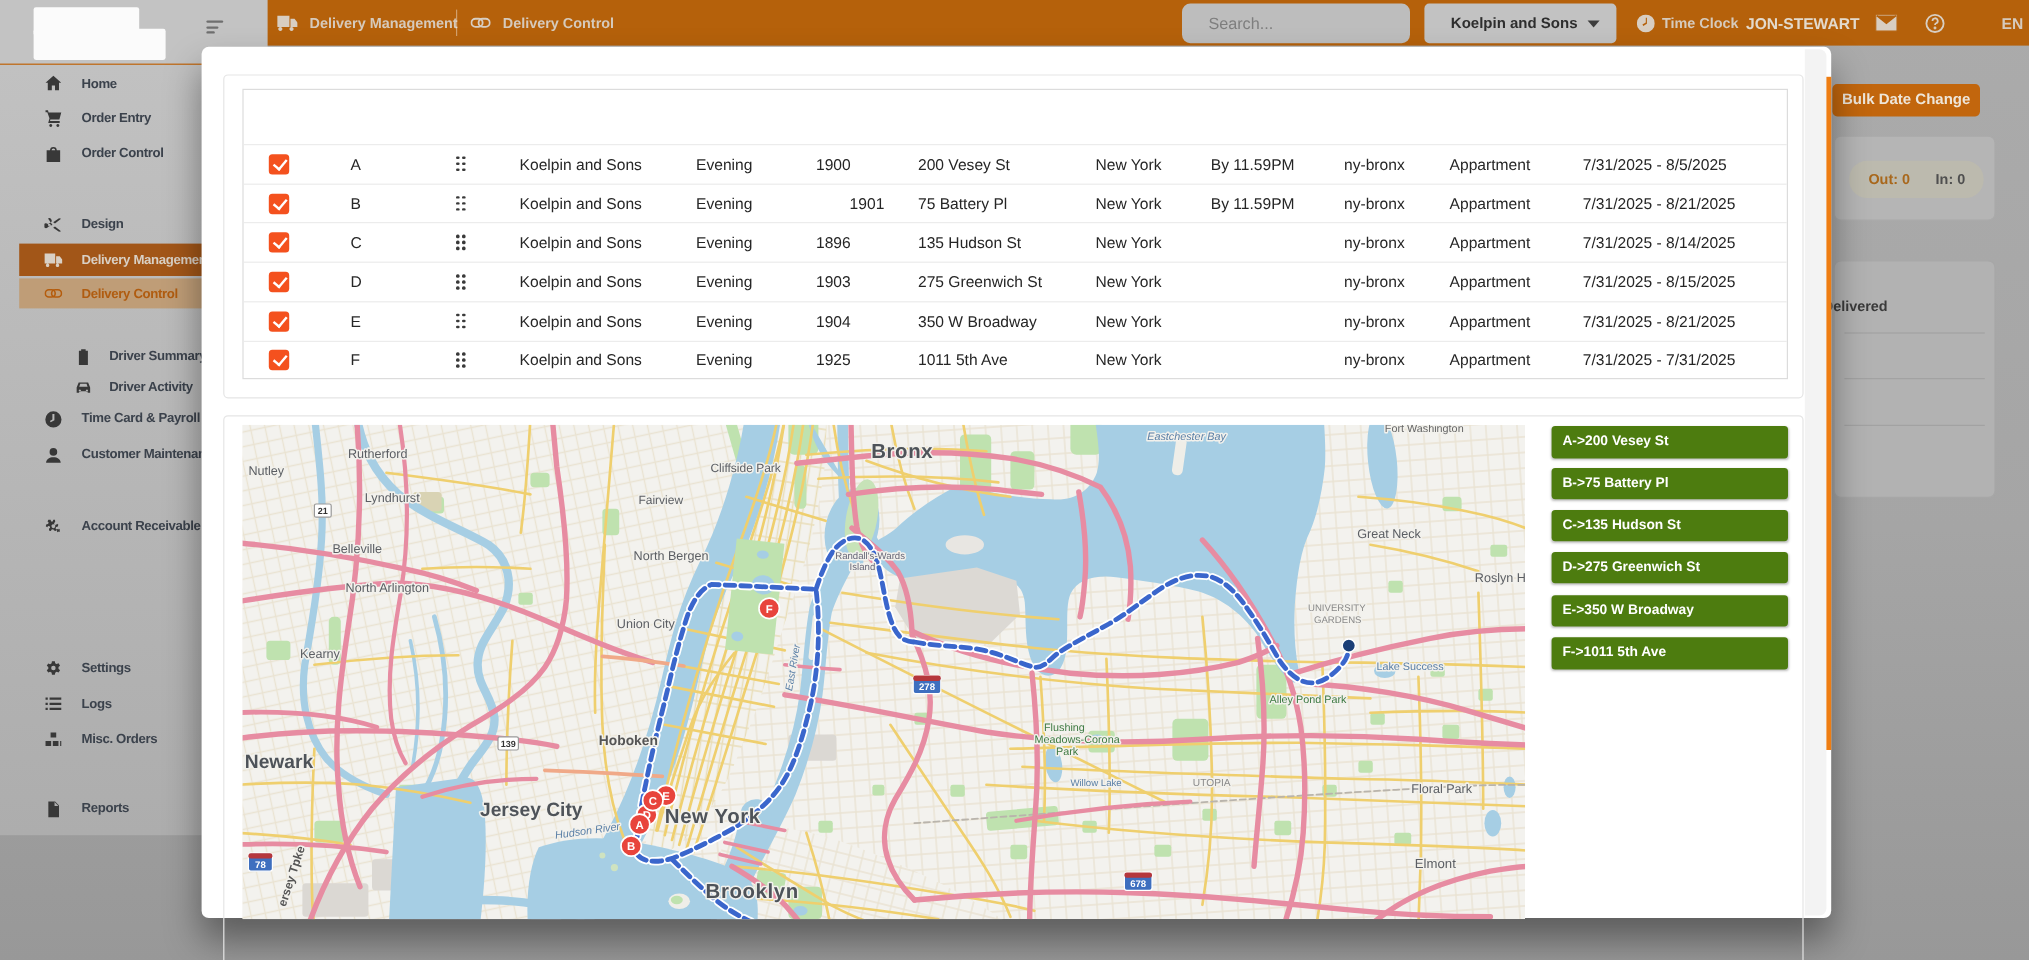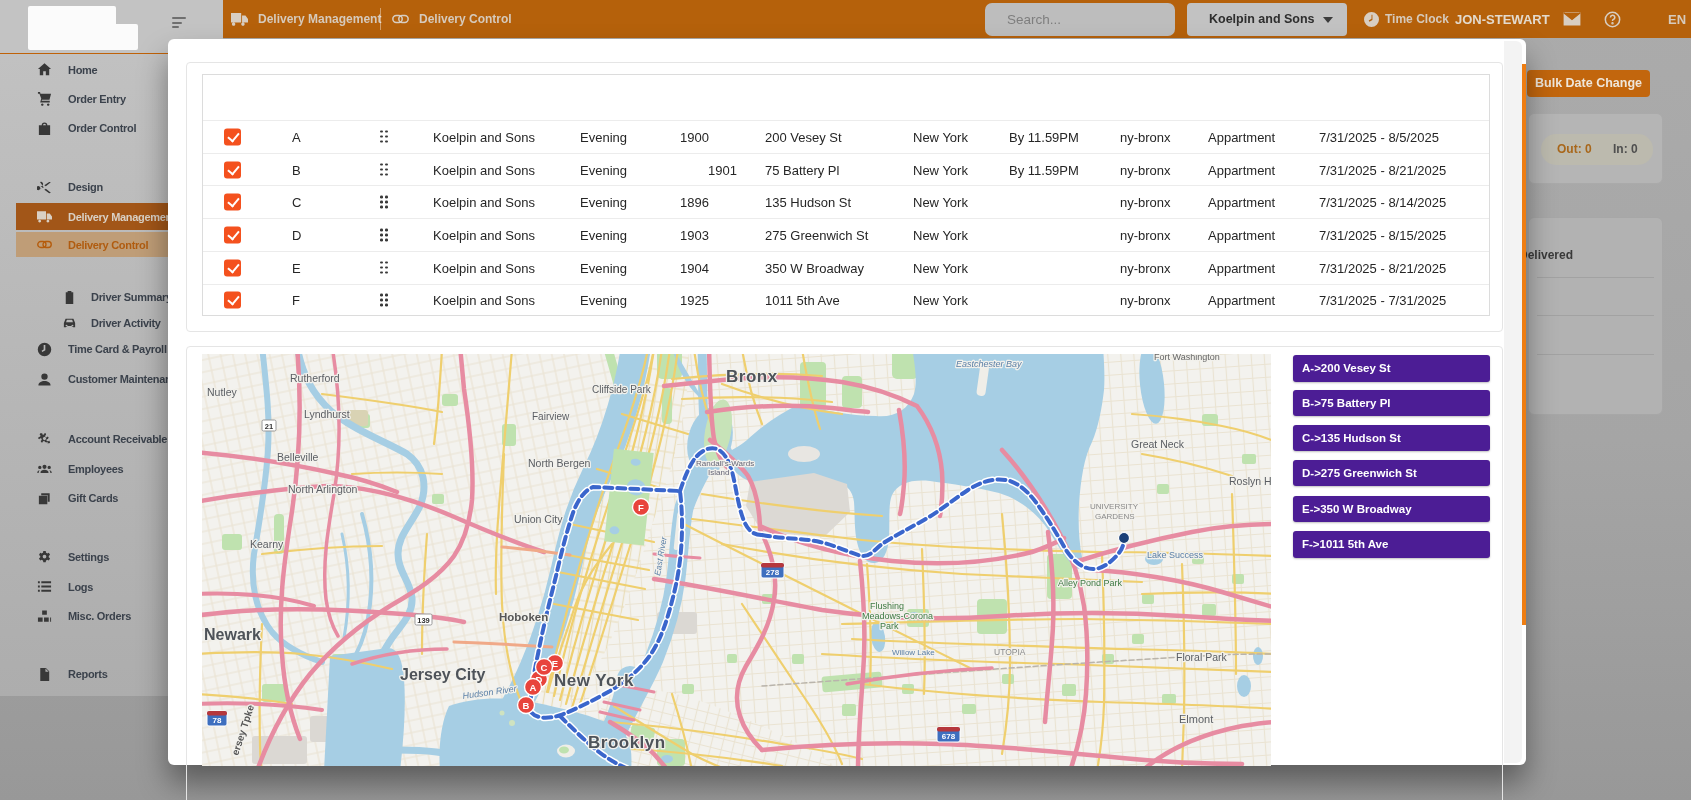--- a/index.html
+++ b/index.html
@@ -55,21 +55,21 @@
   .hcell { font-weight:700; color:#1c1c1c; }
   .cbx { position:absolute; left:21px; top:50%; transform:translateY(-50%); width:17px; height:17px; background:#f4511e; border-radius:3px; }
   .cbx:after { content:""; position:absolute; left:5.5px; top:2px; width:5px; height:9px; border:solid #fff; border-width:0 2.2px 2.2px 0; transform:rotate(40deg); }
   .halo { position:absolute; left:12px; top:6px; width:34px; height:34px; border-radius:50%; background:#fbeee3; }
   .drag { position:absolute; left:177px; top:50%; transform:translateY(-50%); width:9px; height:13px; }
   .drag i { position:absolute; width:2.6px; height:2.6px; background:#3a3a3a; border-radius:50%; }
 
   
   #mcard { position:absolute; left:18px; top:307px; width:1317px; height:460px; border:1px solid #e5e5e5; border-radius:4px; }
   #mapbox { position:absolute; left:15px; top:7px; width:1069px; height:412px; overflow:hidden; }
-  .mbtn { position:absolute; left:1106px; width:197px; height:26.5px; background:#4c1d95; border-radius:3px; box-shadow:0 1px 2px rgba(0,0,0,.25); color:#fff; font-size:11.5px; font-weight:700; line-height:26.5px; padding-left:9px; }
+  .mbtn { position:absolute; left:1106px; width:197px; height:26.5px; background:#4d7c0f; border-radius:3px; box-shadow:0 1px 2px rgba(0,0,0,.25); color:#fff; font-size:11.5px; font-weight:700; line-height:26.5px; padding-left:9px; }
 </style>
 </head>
 <body>
 
 <div id="topbar"></div>
 <div id="logoarea">
   <div class="blob1"></div>
     <div class="blob2"></div>
   <div class="bars">
     <span style="left:172px;top:17px;width:14px"></span>
@@ -144,26 +144,20 @@
       </svg>Driver Activity</div>
   <div class="mitem" style="top:280.5px"><svg class="mic" viewBox="0 0 16 16" fill="currentColor">
         <path d="M8 .8A7.2 7.2 0 1 0 8 15.2 7.2 7.2 0 0 0 8 .8zm.9 7.9L5.6 10.6 4.9 9.4 7.1 8V3.2h1.8z"></path>
       </svg>Time Card &amp; Payroll</div>
   <div class="mitem" style="top:310.9px"><svg class="mic" viewBox="0 0 16 16" fill="currentColor">
         <path d="M8 1.5a3.4 3.4 0 1 1 0 6.8 3.4 3.4 0 0 1 0-6.8zM1.5 14.5c0-3 3-4.8 6.5-4.8s6.5 1.8 6.5 4.8z"></path>
       </svg>Customer Maintenance</div>
   <div class="mitem" style="top:370.8px"><svg class="mic" viewBox="0 0 16 16" fill="currentColor">
         <path d="M5.5 1.2 6 2.8a3.6 3.6 0 0 1 1.4 0l.5-1.6h1.5l.2 1.9-1 .9.3 1.4 1.4.4.9-1 1.2.9-.7 1.7-1.4.2a3.6 3.6 0 0 1-.4 1.3l1.1 1-.7 1.3-1.7-.5-.8-1.1-1.4.2-.6 1.3-1.5-.1-.3-1.8 1.1-.8-.4-1.4-1.4-.3-.8 1.1-1.3-.8.6-1.7 1.5-.3a3.6 3.6 0 0 1 .5-1.3l-1-1 .7-1.4zM7 5.5a1.7 1.7 0 1 0 2 0 1.7 1.7 0 0 0-2 0zM11.5 9.5l1 .3.4-.6.8.5-.3.8.6.7-.5.7-.9-.2-.6.6-.8-.4.2-.9-.6-.7.4-.7z"></path>
       </svg>Account Receivable</div>
-  <div class="mitem" style="top:400.2px"><svg class="mic" viewBox="0 0 16 16" fill="currentColor">
-        <path d="M8 4a2.2 2.2 0 1 1 0 4.4A2.2 2.2 0 0 1 8 4zM3 5a1.8 1.8 0 1 1 0 3.6A1.8 1.8 0 0 1 3 5zm10 0a1.8 1.8 0 1 1 0 3.6A1.8 1.8 0 0 1 13 5zM8 9.2c2.3 0 4.2 1.1 4.2 2.6v1H3.8v-1c0-1.5 1.9-2.6 4.2-2.6zM.4 12.8v-.9c0-1 1-1.8 2.4-2.1a3.8 3.8 0 0 0-1 2.1v.9zm15.2 0h-1.4v-.9a3.8 3.8 0 0 0-1-2.1c1.4.3 2.4 1.1 2.4 2.1z"></path>
-      </svg>Employees</div>
-  <div class="mitem" style="top:429.7px"><svg class="mic" viewBox="0 0 16 16" fill="currentColor">
-        <path d="M2 5h9v9H2zM4.5 2.5h9v9h-2V4.5h-7zM4 7h5v1.5H4zm0 3h5v1.5H4z"></path>
-      </svg>Gift Cards</div>
   <div class="mitem" style="top:488.6px"><svg class="mic" viewBox="0 0 16 16" fill="currentColor">
         <path d="M6.7 1h2.6l.3 1.8a5 5 0 0 1 1.3.8l1.7-.7 1.3 2.2-1.4 1.2a5 5 0 0 1 0 1.5l1.4 1.2-1.3 2.2-1.7-.7a5 5 0 0 1-1.3.8L9.3 13H6.7l-.3-1.8a5 5 0 0 1-1.3-.8l-1.7.7L2.1 9l1.4-1.2a5 5 0 0 1 0-1.5L2.1 5.2l1.3-2.2 1.7.7a5 5 0 0 1 1.3-.8zM8 5a2 2 0 1 0 0 4 2 2 0 0 0 0-4z"></path>
       </svg>Settings</div>
   <div class="mitem" style="top:518.1px"><svg class="mic" viewBox="0 0 16 16" fill="currentColor">
         <path d="M1 2.5h2v2H1zM4.6 2.5H15v2H4.6zM1 7h2v2H1zM4.6 7H15v2H4.6zM1 11.5h2v2H1zM4.6 11.5H15v2H4.6z"></path>
       </svg>Logs</div>
   <div class="mitem" style="top:547.5px"><svg class="mic" viewBox="0 0 16 16" fill="currentColor">
         <path d="M5.5 1.5h5V6h-5zM1 9h5v4.5H1zM7.5 9h5v4.5h-5zM14 9h1v4.5h-1z"></path>
       </svg>Misc. Orders</div>
   <div class="mitem" style="top:605.5px"><svg class="mic" viewBox="0 0 16 16" fill="currentColor">

